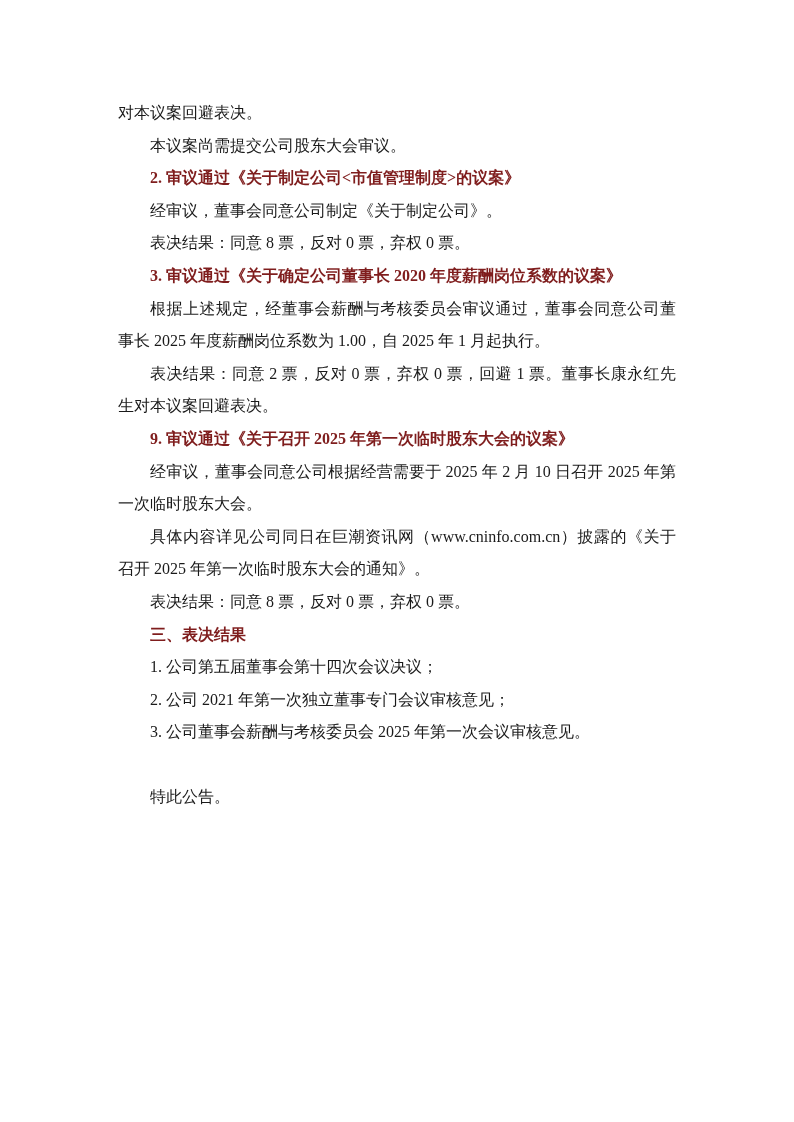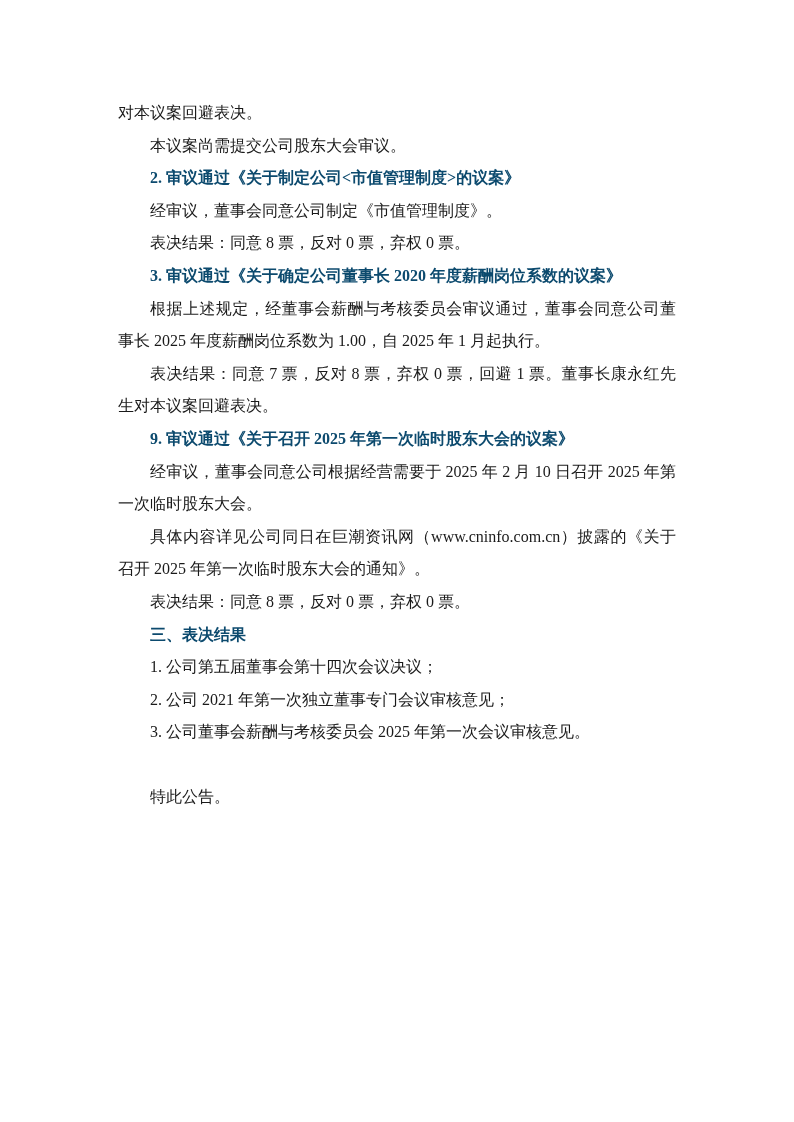--- a/index.html
+++ b/index.html
@@ -30,40 +30,40 @@
   }
   .indent {
     text-indent: 2em;
   }
   .justify {
     text-align: justify;
     text-justify: inter-ideograph;
   }
   .bold {
     font-weight: bold;
-    color: #0c4a6e;
+    color: #7f1d1d;
   }
   .blank-line {
     height: 32.6px;
   }
 </style>
 </head>
 <body>
 
 <div class="page">
   <div class="content">
 
   <p class="">对本议案回避表决。</p>
       <p class="indent ">本议案尚需提交公司股东大会审议。</p>
       <p class="indent bold ">2. 审议通过《关于制定公司&lt;市值管理制度&gt;的议案》</p>
-      <p class="indent ">经审议，董事会同意公司制定《市值管理制度》。</p>
+      <p class="indent ">经审议，董事会同意公司制定《关于制定公司》。</p>
       <p class="indent ">表决结果：同意 8 票，反对 0 票，弃权 0 票。</p>
       <p class="indent bold ">3. 审议通过《关于确定公司董事长 2020 年度薪酬岗位系数的议案》</p>
       <p class="indent justify">根据上述规定，经董事会薪酬与考核委员会审议通过，董事会同意公司董事长 2025 年度薪酬岗位系数为 1.00，自 2025 年 1 月起执行。</p>
-      <p class="indent justify">表决结果：同意 7 票，反对 8 票，弃权 0 票，回避 1 票。董事长康永红先生对本议案回避表决。</p>
+      <p class="indent justify">表决结果：同意 2 票，反对 0 票，弃权 0 票，回避 1 票。董事长康永红先生对本议案回避表决。</p>
       <p class="indent bold ">9. 审议通过《关于召开 2025 年第一次临时股东大会的议案》</p>
       <p class="indent justify">经审议，董事会同意公司根据经营需要于 2025 年 2 月 10 日召开 2025 年第一次临时股东大会。</p>
       <p class="indent justify">具体内容详见公司同日在巨潮资讯网（www.cninfo.com.cn）披露的《关于召开 2025 年第一次临时股东大会的通知》。</p>
       <p class="indent ">表决结果：同意 8 票，反对 0 票，弃权 0 票。</p>
       <p class="indent bold ">三、表决结果</p>
       <p class="indent ">1. 公司第五届董事会第十四次会议决议；</p>
       <p class="indent ">2. 公司 2021 年第一次独立董事专门会议审核意见；</p>
       <p class="indent ">3. 公司董事会薪酬与考核委员会 2025 年第一次会议审核意见。</p>
       <p class="blank-line"></p>
       <p class="indent ">特此公告。</p>

